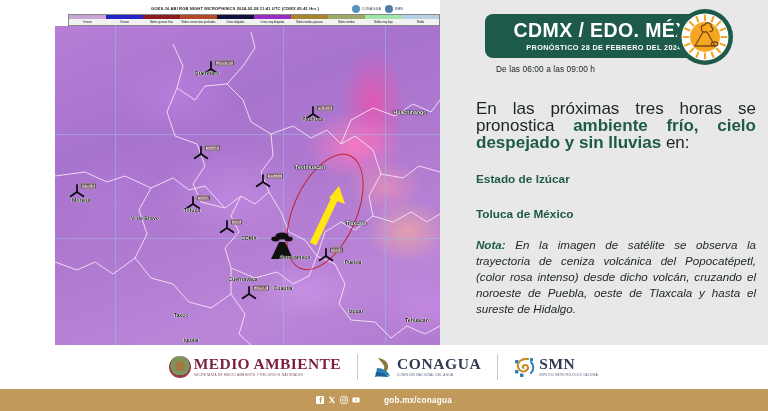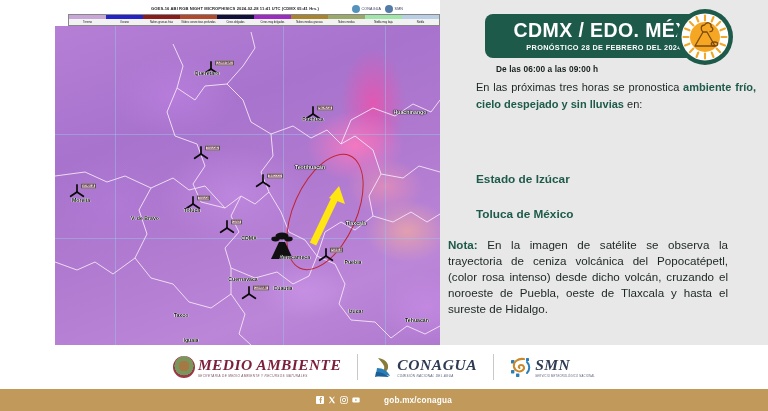--- a/index.html
+++ b/index.html
@@ -60,31 +60,31 @@
 
   
   .right{position:absolute;left:440px;top:0;width:328px;height:345px;background:#e8e8e8;}
   .hdr{position:absolute;left:45px;top:14px;width:238px;height:44px;
     background:#1d5a4a;border-radius:8px 4px 4px 8px;
     display:flex;flex-direction:column;align-items:center;justify-content:center;}
   .hdr-title{color:#fff;font-size:19.5px;font-weight:bold;letter-spacing:.4px;line-height:21px;}
   .hdr-sub{color:#ffffff;font-size:7.3px;font-weight:bold;letter-spacing:.35px;margin-top:2px;}
   .badge{position:absolute;left:236px;top:8px;width:58px;height:58px;}
 
-  .hours{position:absolute;left:56px;top:64px;font-size:8.3px;font-weight:bold;color:#17211f;letter-spacing:.1px;}
-  .lead{position:absolute;left:476px;top:79px;width:280px;font-size:11px;line-height:17px;color:#1b2523;text-align:justify;}
+  .hours{position:absolute;left:56px;top:64px;font-size:8.3px;font-weight:normal;color:#17211f;letter-spacing:.1px;}
+  .lead{position:absolute;left:476px;top:100px;width:280px;font-size:17px;line-height:17px;color:#1b2523;text-align:justify;}
   .lead .hl{color:#1d5a4a;font-weight:bold;}
   .zone{position:absolute;left:476px;font-size:11.8px;font-weight:bold;color:#1d5a4a;}
-  .note{position:absolute;left:448px;top:237px;width:280px;font-size:11.6px;line-height:16px;color:#1b2523;text-align:justify;}
+  .note{position:absolute;left:476px;top:237px;width:280px;font-size:11.6px;line-height:16px;color:#1b2523;text-align:justify;font-style:italic;}
   .note .nb{color:#1d5a4a;font-weight:bold;}
 
   
   .footer{position:absolute;left:0;top:345px;width:768px;height:44px;background:#ffffff;
     display:flex;align-items:center;justify-content:center;gap:16px;}
-  .logo-block{display:flex;align-items:flex-end;gap:3px;font-style:italic;}
+  .logo-block{display:flex;align-items:flex-start;gap:3px;}
   .divider{width:1px;height:26px;background:#c9c9c9;}
   .eagle{width:22px;height:22px;border-radius:50%;
     background:radial-gradient(circle at 50% 45%,#9a6a2f 0 32%,#6c8a4a 33% 58%,#8e2235 59% 100%);opacity:.9;}
   .ma-txt{display:flex;flex-direction:column;line-height:1;}
   .ma-main{font-family:"Liberation Serif","DejaVu Serif",serif;font-size:15.5px;font-weight:bold;color:#7b1f3a;letter-spacing:.4px;}
   .ma-sub{font-size:3.1px;color:#7a5560;letter-spacing:.35px;margin-top:2.5px;}
   .cona-mark{width:20px;height:22px;position:relative;}
   .cona-txt{display:flex;flex-direction:column;line-height:1;}
   .cona-main{font-family:"Liberation Serif","DejaVu Serif",serif;font-size:15.5px;font-weight:bold;color:#2f3b52;letter-spacing:.6px;}
   .cona-sub{font-size:3.1px;color:#56607a;letter-spacing:.3px;margin-top:2.5px;}

